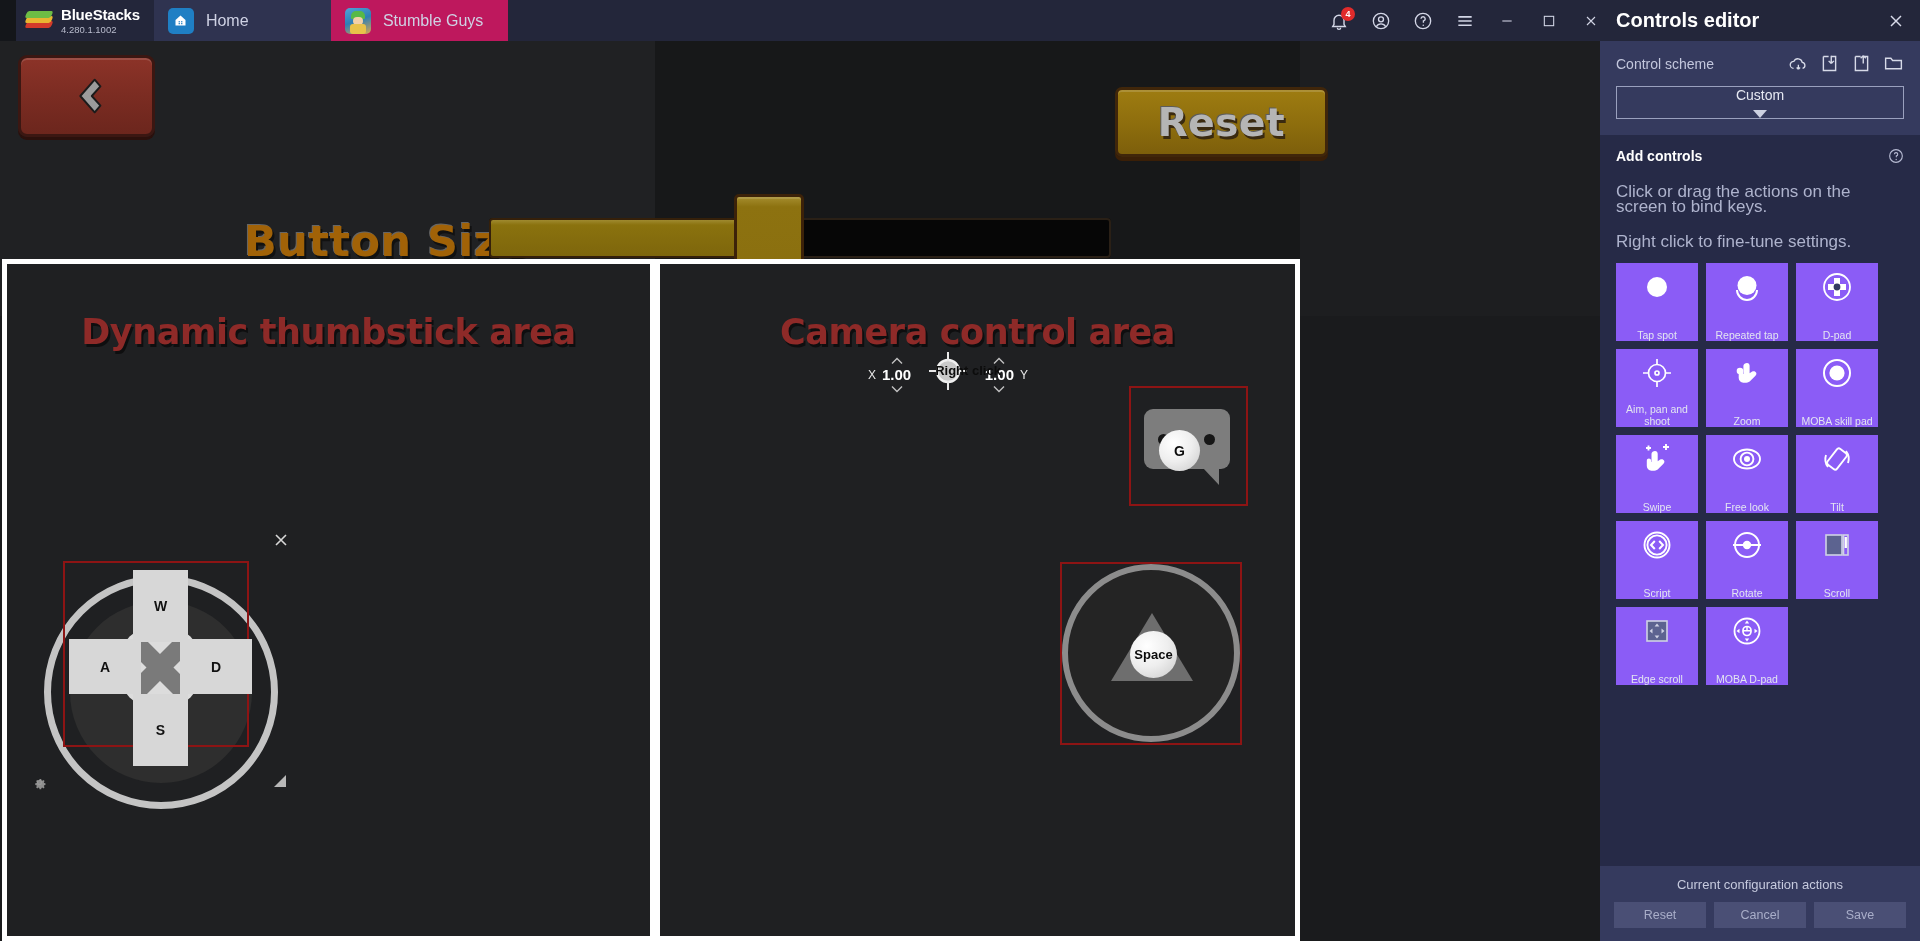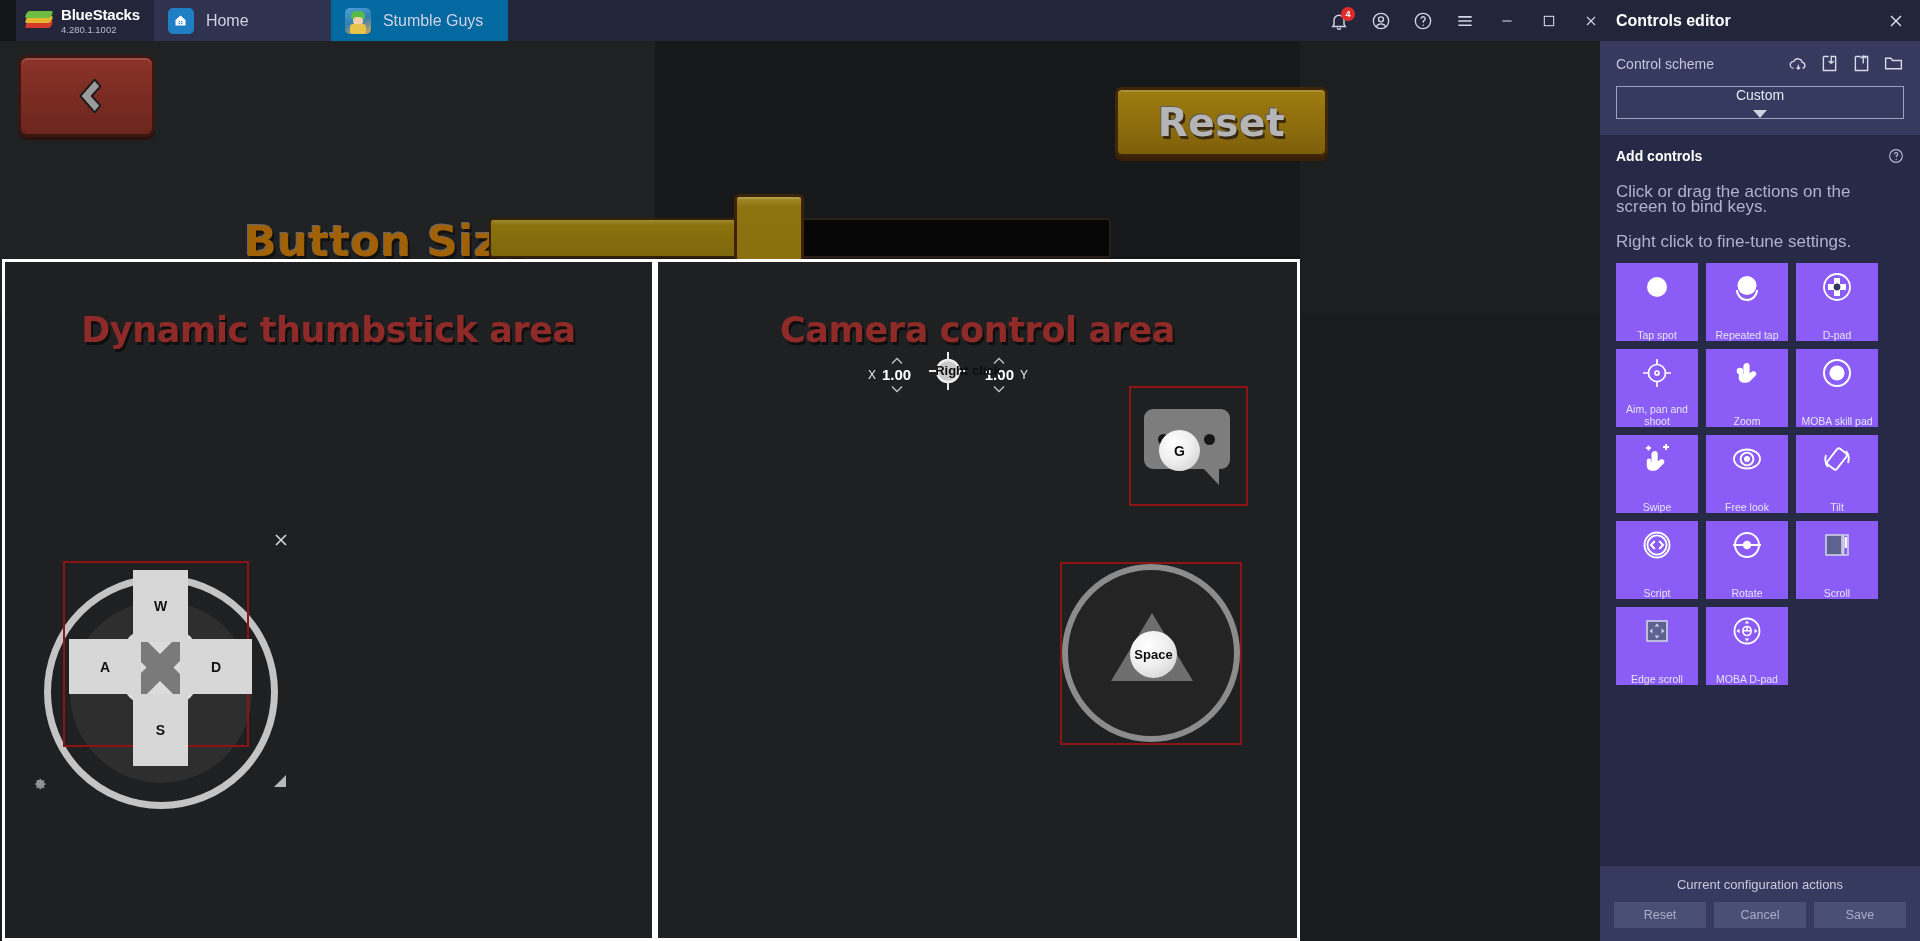--- a/index.html
+++ b/index.html
@@ -28,21 +28,21 @@
   .bs-logo i:nth-child(3) { top: 1px;  background: #6dbd45; transform: skewX(-22deg); }
   .bs-names { display: flex; flex-direction: column; line-height: 1; }
   .bs-title { color: #fff; font-size: 15px; font-weight: bold; letter-spacing: -.2px; }
   .bs-ver { color: #b9bccd; font-size: 9.5px; margin-top: 3px; }
 
   .tab {
     display: flex; align-items: center; gap: 12px;
     padding: 0 18px 0 14px; min-width: 177px; height: 41px;
     background: #2f3350; position: relative;
   }
-  .tab + .tab { background: #0369a1; }
+  .tab + .tab { background: #be185d; }
   .tab-ico { width: 26px; height: 26px; border-radius: 5px; flex: 0 0 auto; position: relative; overflow: hidden; }
   .tab-ico.home { background: #1f7fc4; display: flex; align-items: center; justify-content: center; }
   .tab-ico.home svg { width: 15px; height: 15px; }
   .tab-ico.game { background: linear-gradient(160deg,#4fa3d8 0%,#2e7fb5 48%,#d9a64e 100%); }
   .tab-ico.game .gy { position: absolute; left: 6px; top: 3px; width: 14px; height: 8px; background: #58b947; border-radius: 5px 5px 1px 1px; }
   .tab-ico.game .gf { position: absolute; left: 8px; top: 9px; width: 10px; height: 8px; background: #f2d0a8; border-radius: 4px; }
   .tab-ico.game .gb { position: absolute; left: 5px; top: 16px; width: 16px; height: 10px; background: #e8c24a; border-radius: 3px; }
   .tab-label { color: #cfd2e4; font-size: 16px; white-space: nowrap; text-align: right; }
 
   .tb-spacer { flex: 1 1 auto; }
@@ -111,21 +111,21 @@
   .slider-knob {
     position: absolute; top: -24px; width: 70px; height: 88px;
     background: linear-gradient(180deg,#a58d2e 0%,#8d7210 12%,#8a6f0f 100%);
     border: 3px solid #3c2209; border-radius: 5px;
     box-shadow: inset 0 2px 0 rgba(255,255,255,.13);
   }
 
   
   .area {
     position: absolute; top: 218px; height: 682px;
-    border: 3px solid #ffffff; background: #1f2022;
+    border: 5px solid #ffffff; background: #1f2022;
   }
   #area-left  { left: 2px;   width: 653px; }
   #area-right { left: 655px; width: 645px; }
   .area-title {
     position: absolute; left: 0; right: 0; top: 48px; text-align: center;
     font-family: "DejaVu Sans", sans-serif;
     font-size: 35px; font-weight: bold; color: #8e2a28;
     text-shadow: 2px 3px 0 rgba(0,0,0,.55);
     letter-spacing: -.4px;
   }
@@ -231,21 +231,21 @@
 
   
   #panel {
     position: absolute; right: 0; top: 0; width: 320px; height: 941px;
     background: #262a47; display: flex; flex-direction: column;
   }
   .p-head {
     height: 41px; background: #23263a; display: flex; align-items: center;
     padding: 0 14px 0 16px;
   }
-  .p-head h1 { font-size: 16px; font-weight: bold; color: #fff; flex: 1 1 auto; }
+  .p-head h1 { font-size: 20px; font-weight: bold; color: #fff; flex: 1 1 auto; }
   .p-close { width: 20px; height: 20px; color: #d8dbe9; }
 
   .p-scheme { background: #353a5e; padding: 12px 16px 16px; }
   .scheme-row { display: flex; align-items: center; }
   .scheme-row .lbl { font-size: 14px; color: #c3c7dd; flex: 1 1 auto; }
   .scheme-row .acts { display: flex; gap: 11px; }
   .scheme-row .acts .ic { width: 21px; height: 21px; color: #d7dae8; }
   .scheme-select {
     margin-top: 12px; height: 33px; border: 1px solid #9aa0be;
     display: flex; align-items: center; padding: 0 11px; flex-direction: column;

